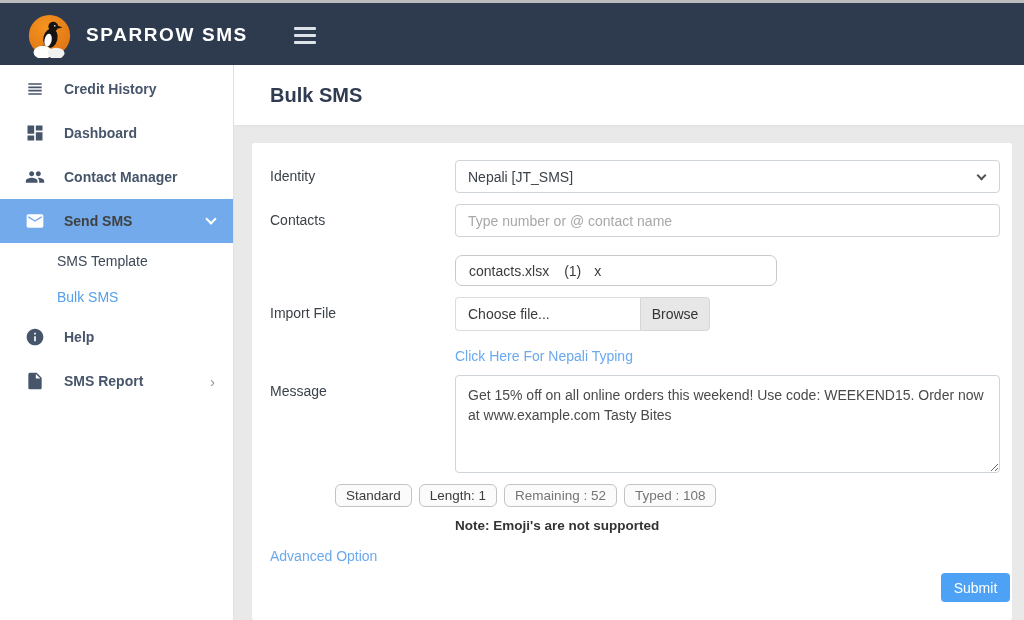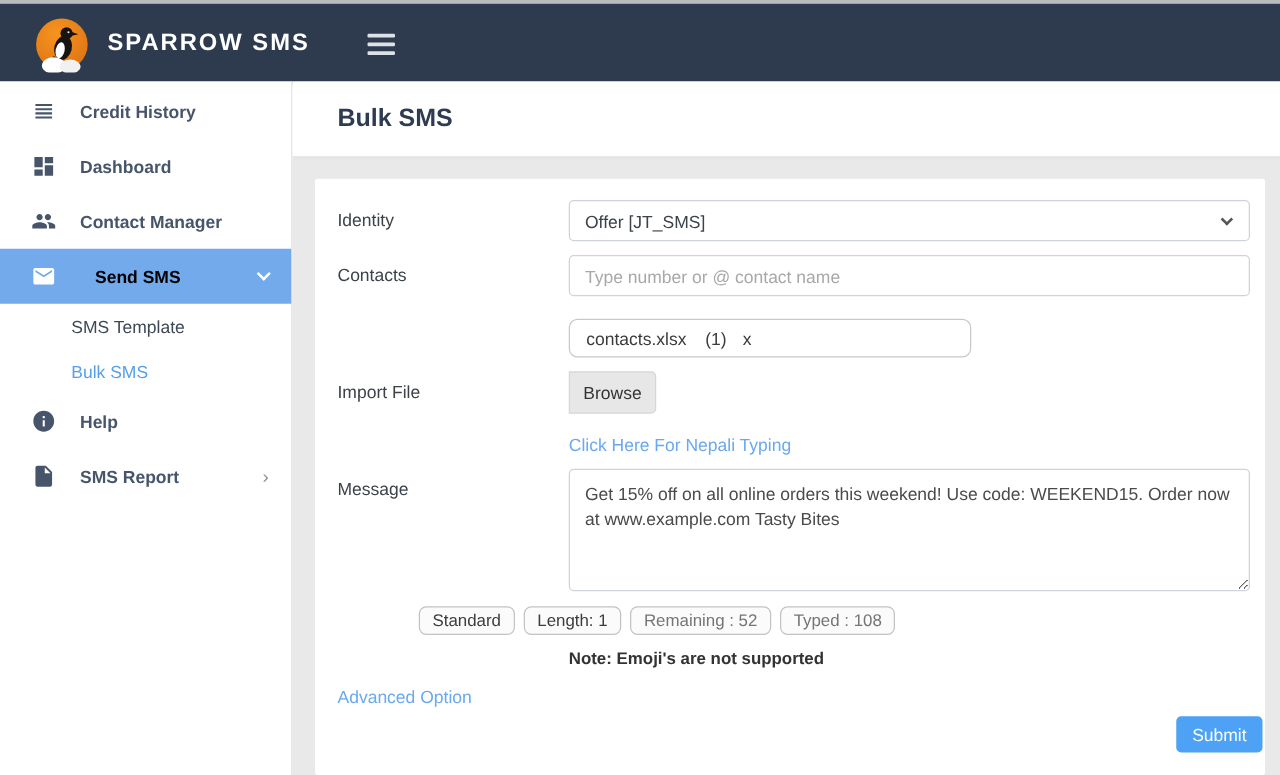--- a/index.html
+++ b/index.html
@@ -15,21 +15,21 @@
   .hamburger { margin-left:42px; display:flex; flex-direction:column; gap:4px; cursor:pointer; padding:4px; }
   .hamburger span { display:block; width:22px; height:3px; background:#dde2e8; border-radius:1px; }
 
   
   .sidebar { position:absolute; top:65px; left:0; width:234px; height:555px; background:#ffffff;
              border-right:1px solid #e2e2e2; padding-top:2px; }
   .nav-item { display:flex; align-items:center; height:44px; padding:0 18px 0 25px;
               color:#47556b; font-size:14px; font-weight:600; cursor:pointer; }
   .nav-item .ic { width:22px; height:20px; margin-right:17px; flex:0 0 auto; display:flex; align-items:center; }
   .nav-item svg { width:20px; height:20px; fill:#47556b; }
-  .nav-item.active { background:#72aaeb; color:#000000;gap:12px; }
+  .nav-item.active { background:#72aaeb; color:#404040; }
   .nav-item.active svg { fill:#ffffff; }
   .chev-down { width:8px; height:8px; border-right:2px solid #ffffff; border-bottom:2px solid #ffffff;
                transform:rotate(45deg); margin-left:auto; margin-top:-4px; }
   .chev-right { margin-left:auto; color:#8a93a0; font-size:15px; font-weight:400; }
   .nav-sub { display:flex; align-items:center; height:36px; padding-left:57px; font-size:14px;
              color:#3d4856; cursor:pointer; }
   .nav-sub.current { color:#55a0ea; }
 
   
   .title-bar { position:absolute; left:234px; top:65px; width:790px; height:60px; background:#ffffff;
@@ -179,21 +179,21 @@
 <div class="title-bar">
   <h1 class="page-title">Bulk SMS</h1>
 </div>
 
 <main class="card">
 
   <div class="form-row">
     <div class="form-label">Identity</div>
     <div class="ctrl">
       <div class="select-box">
-        <span>Offer [JT_SMS]</span>
+        <span>Nepali [JT_SMS]</span>
         <span class="sel-chev"></span>
       </div>
     </div>
   </div>
 
   <div class="form-row" style="margin-top:11px;">
     <div class="form-label">Contacts</div>
     <div class="ctrl">
       <input class="text-input" type="text" placeholder="Type number or @ contact name" style="">
     </div>
@@ -204,20 +204,21 @@
       <span>contacts.xlsx</span>
       <span class="cnt">(1)</span>
       <span class="rm">x</span>
     </div>
   </div>
 
   <div class="form-row" style="margin-top:11px;">
     <div class="form-label">Import File</div>
     <div class="ctrl">
       <div class="file-ctrl">
+        <div class="file-text">Choose file...</div>
         <div class="browse-btn">Browse</div>
       </div>
     </div>
   </div>
 
   <div class="nepali-link">Click Here For Nepali Typing</div>
 
   <div class="form-row" style="margin-top:11px;">
     <div class="form-label">Message</div>
     <div class="ctrl">

